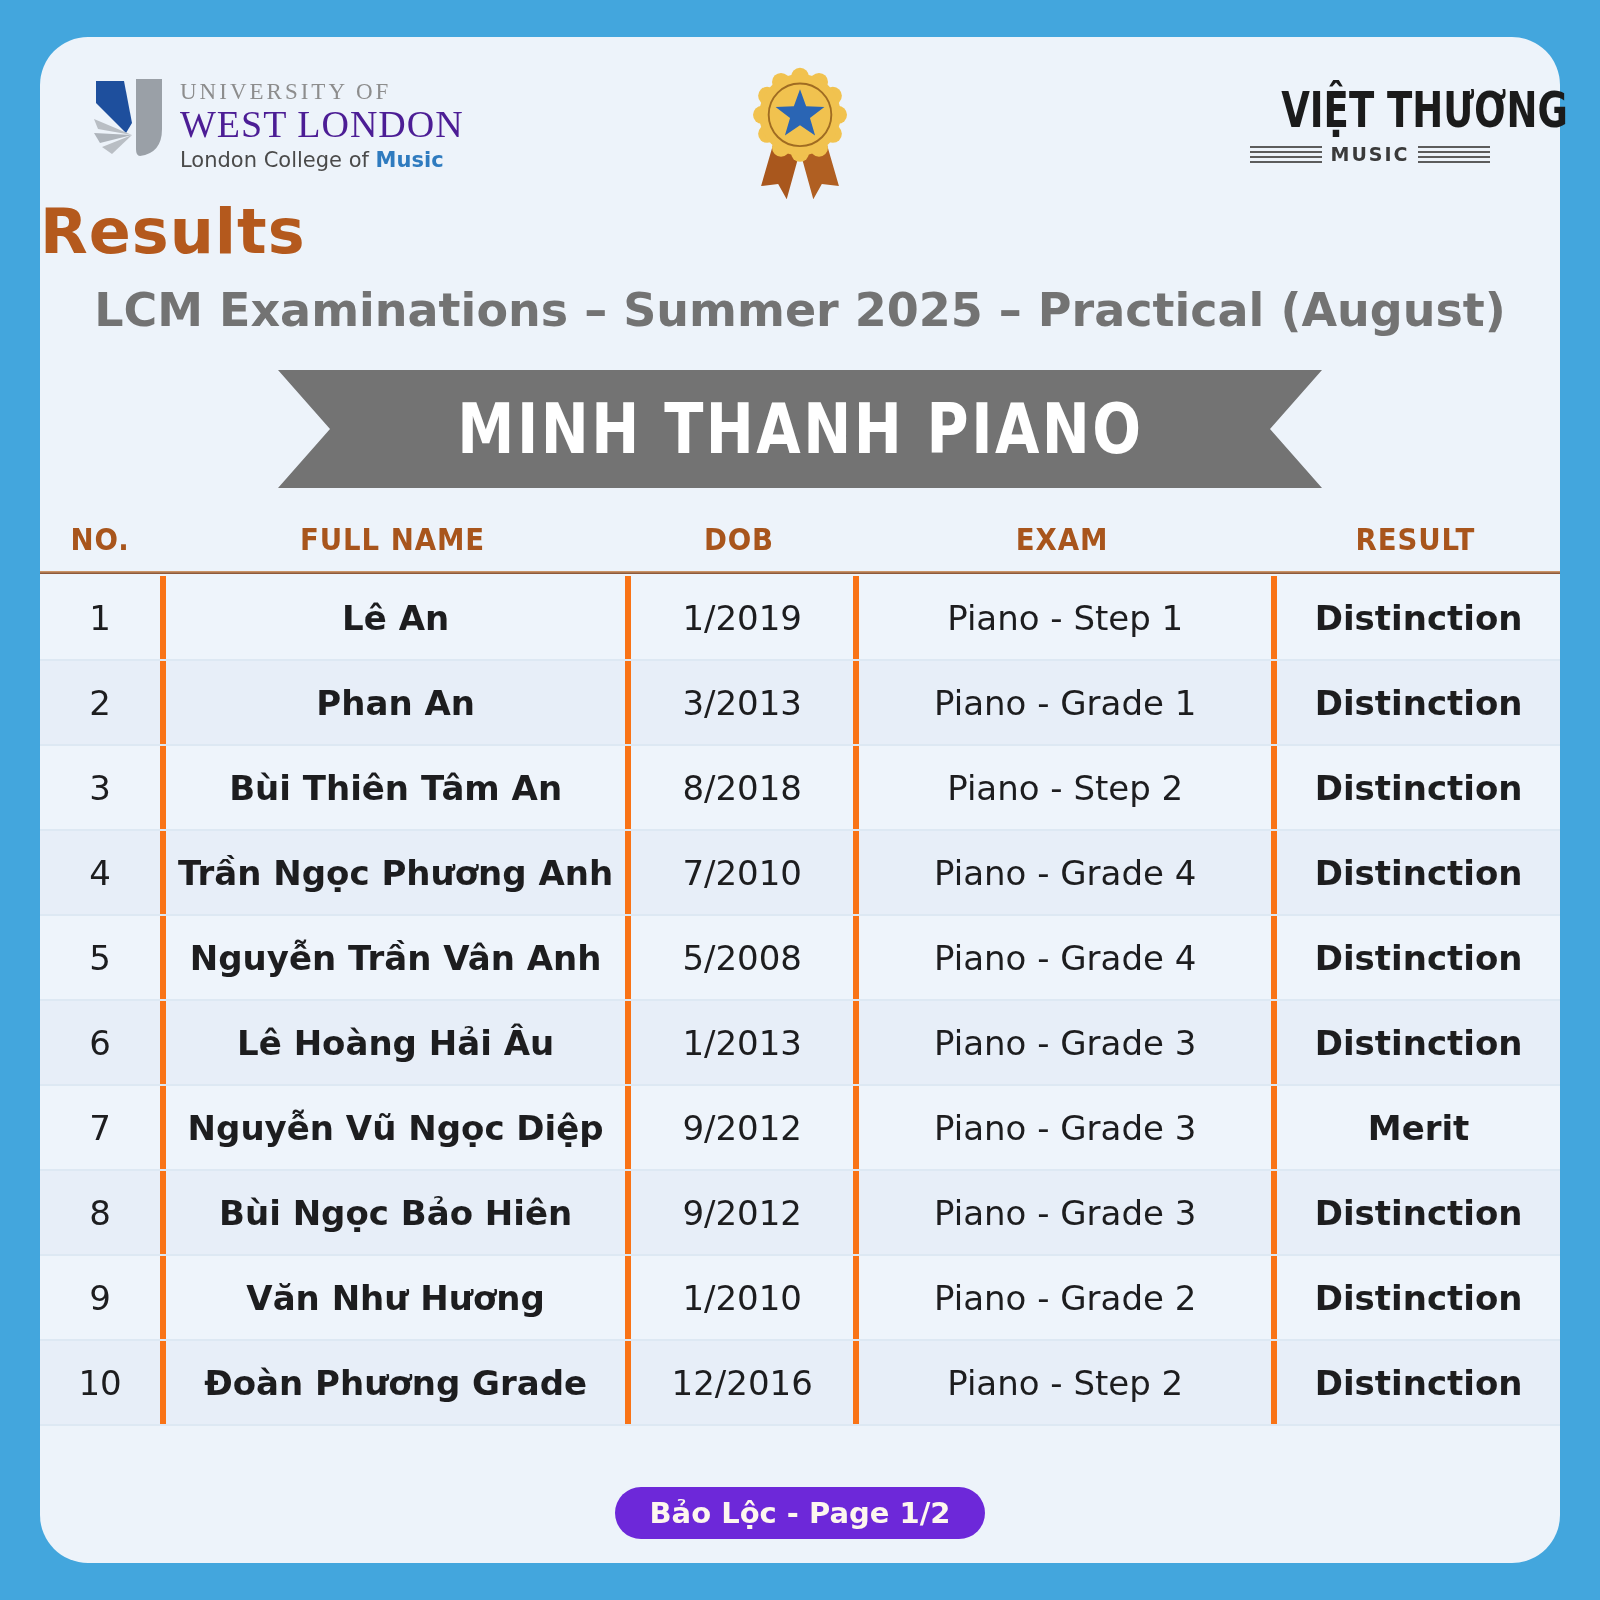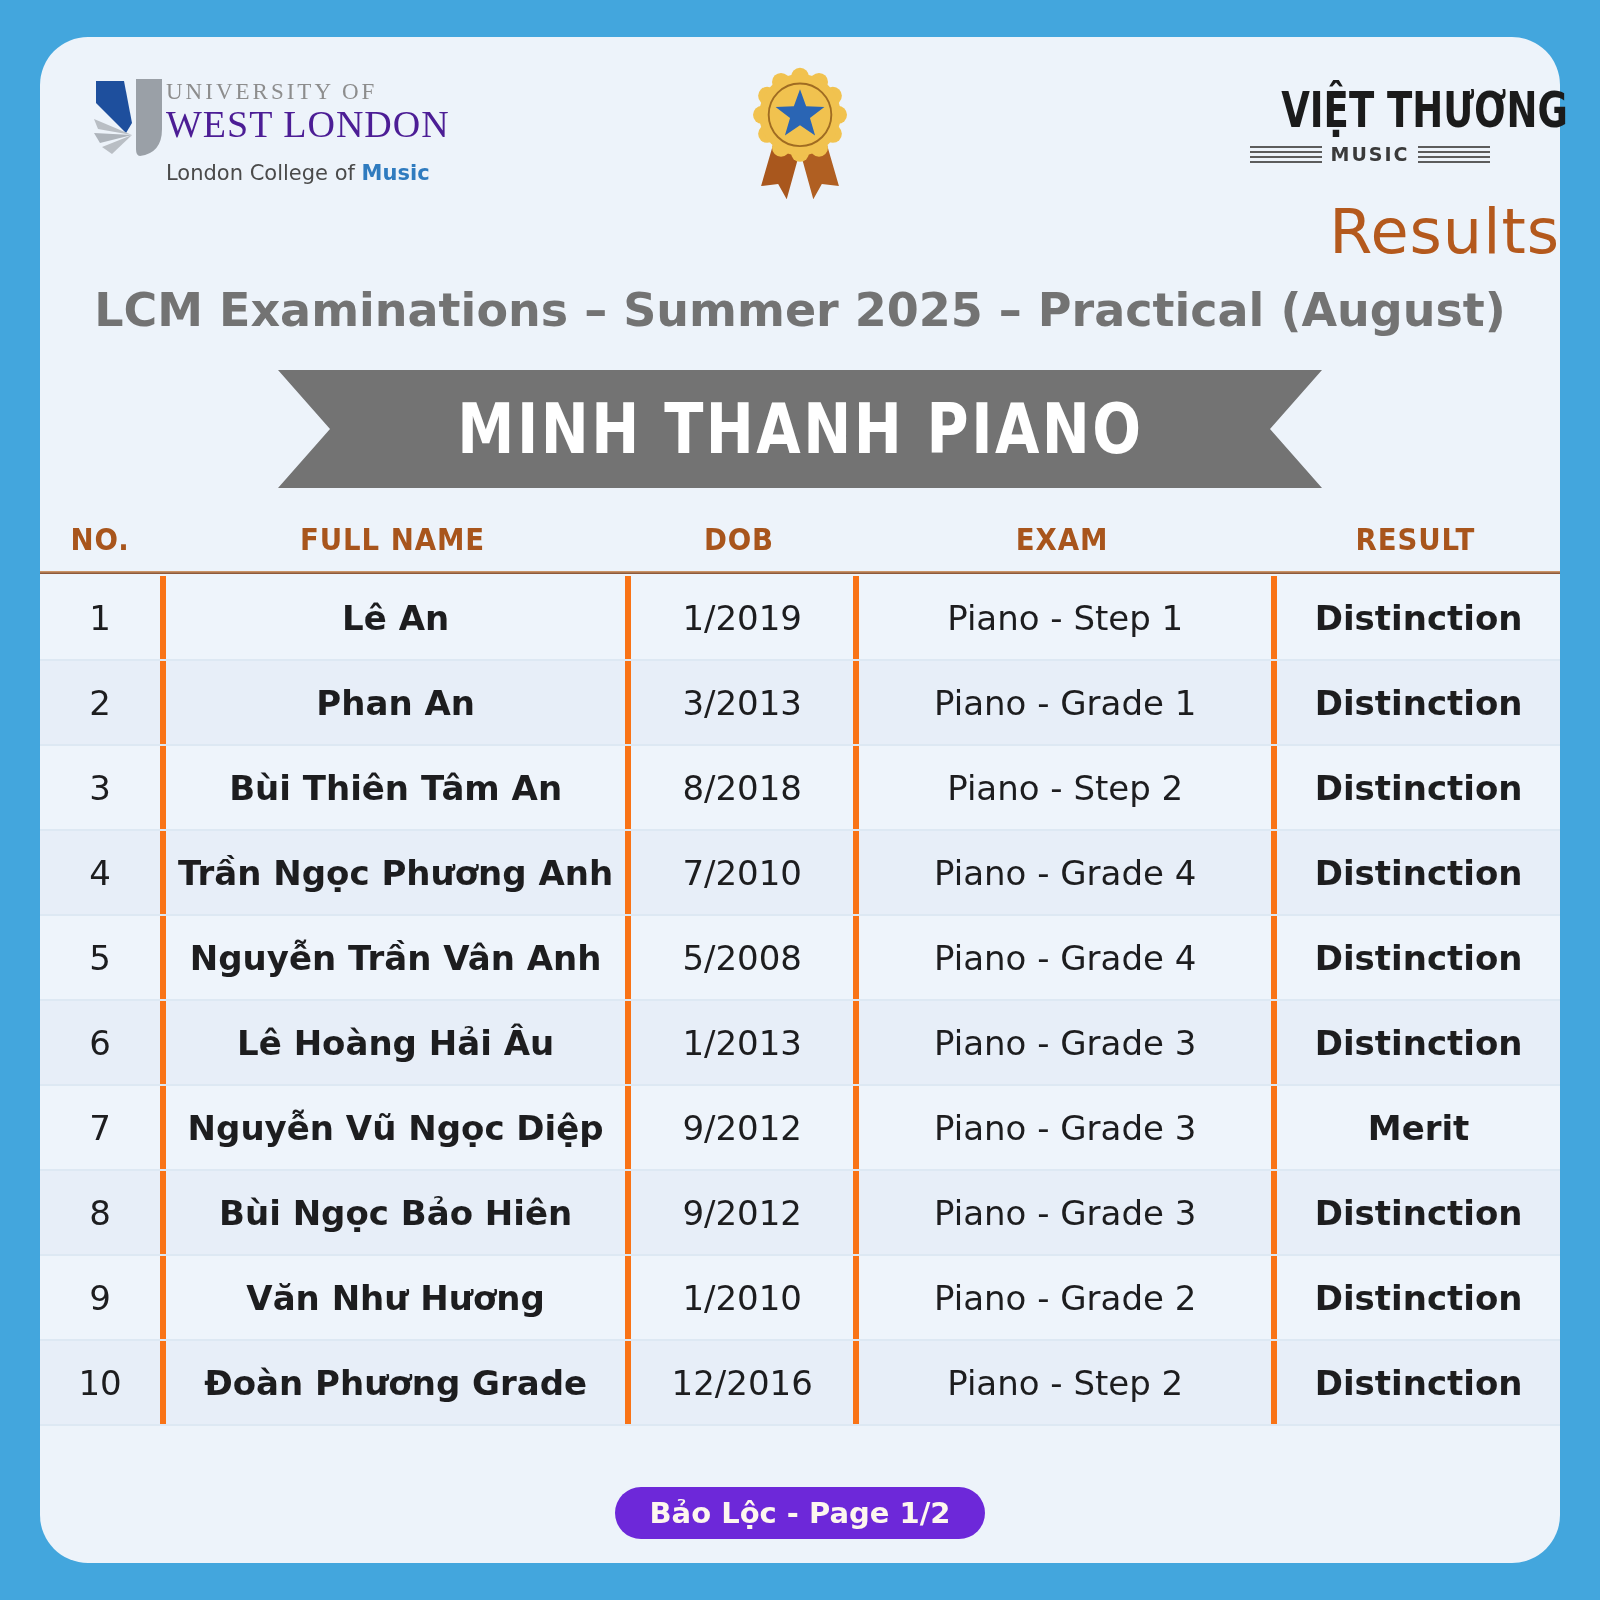--- a/index.html
+++ b/index.html
@@ -11,39 +11,39 @@
     overflow:hidden;
   }
   .card {
     position:absolute;
     left:40px; right:40px; top:37px; bottom:37px;
     background:#edf3fa;
     border-radius:48px;
   }
 
   
-  .uwl-logo { position:absolute; left:50px; top:40px; display:flex; align-items:flex-start; gap:0; }
+  .uwl-logo { position:absolute; left:50px; top:40px; display:flex; align-items:flex-start; gap:14px; }
   .uwl-text { padding-top:2px; }
   .uwl-line1 { font-family:"Liberation Serif","DejaVu Serif",serif; font-size:23px; letter-spacing:3px; color:#8d8d8d; }
   .uwl-line2 { font-family:"Liberation Serif","DejaVu Serif",serif; font-size:38px; color:#4c1d95; letter-spacing:1px; line-height:1.05; }
-  .uwl-line3 { font-size:21px; color:#4a4a4a; margin-top:16px; }
+  .uwl-line3 { font-size:21px; color:#4a4a4a; margin-top:3px; }
   .uwl-line3 b { color:#2f7bbf; font-weight:700; }
 
   .medal { position:absolute; left:0; right:0; top:18px; display:flex; justify-content:center; }
 
   .vt-logo { position:absolute; right:70px; top:44px; width:240px; text-align:center; color:#1b1b1b; }
   .vt-name { font-size:50px; font-weight:700; transform:scaleX(0.74); transform-origin:center; white-space:nowrap; letter-spacing:0; }
   .vt-sub { display:flex; align-items:center; margin-top:4px; }
   .vt-lines { flex:1; height:17px;
     background:repeating-linear-gradient(to bottom,#5c5c5c 0 2px,transparent 2px 5px); }
   .vt-sub-label { font-size:19px; font-weight:700; letter-spacing:2px; color:#3a3a3a; margin:0 8px; }
 
   
-  .title { position:absolute; left:0; right:0; top:158px; text-align:right;
-    font-size:62px; font-weight:400; color:#b4591d; letter-spacing:1px; }
+  .title { position:absolute; left:0; right:0; top:158px; text-align:left;
+    font-size:62px; font-weight:700; color:#b4591d; letter-spacing:1px; }
   .subtitle { position:absolute; left:0; right:0; top:246px; text-align:center;
     font-size:46px; font-weight:800; color:#737373; }
 
   
   .ribbon { position:absolute; left:238px; right:238px; top:333px; height:118px;
     background:#737373;
     clip-path:polygon(0 0,100% 0,calc(100% - 52px) 50%,100% 100%,0 100%,52px 50%);
     display:flex; align-items:center; justify-content:center; }
   .ribbon-text { color:#ffffff; font-size:70px; font-weight:600; letter-spacing:3px;
     transform:scaleX(0.82); white-space:nowrap; }

